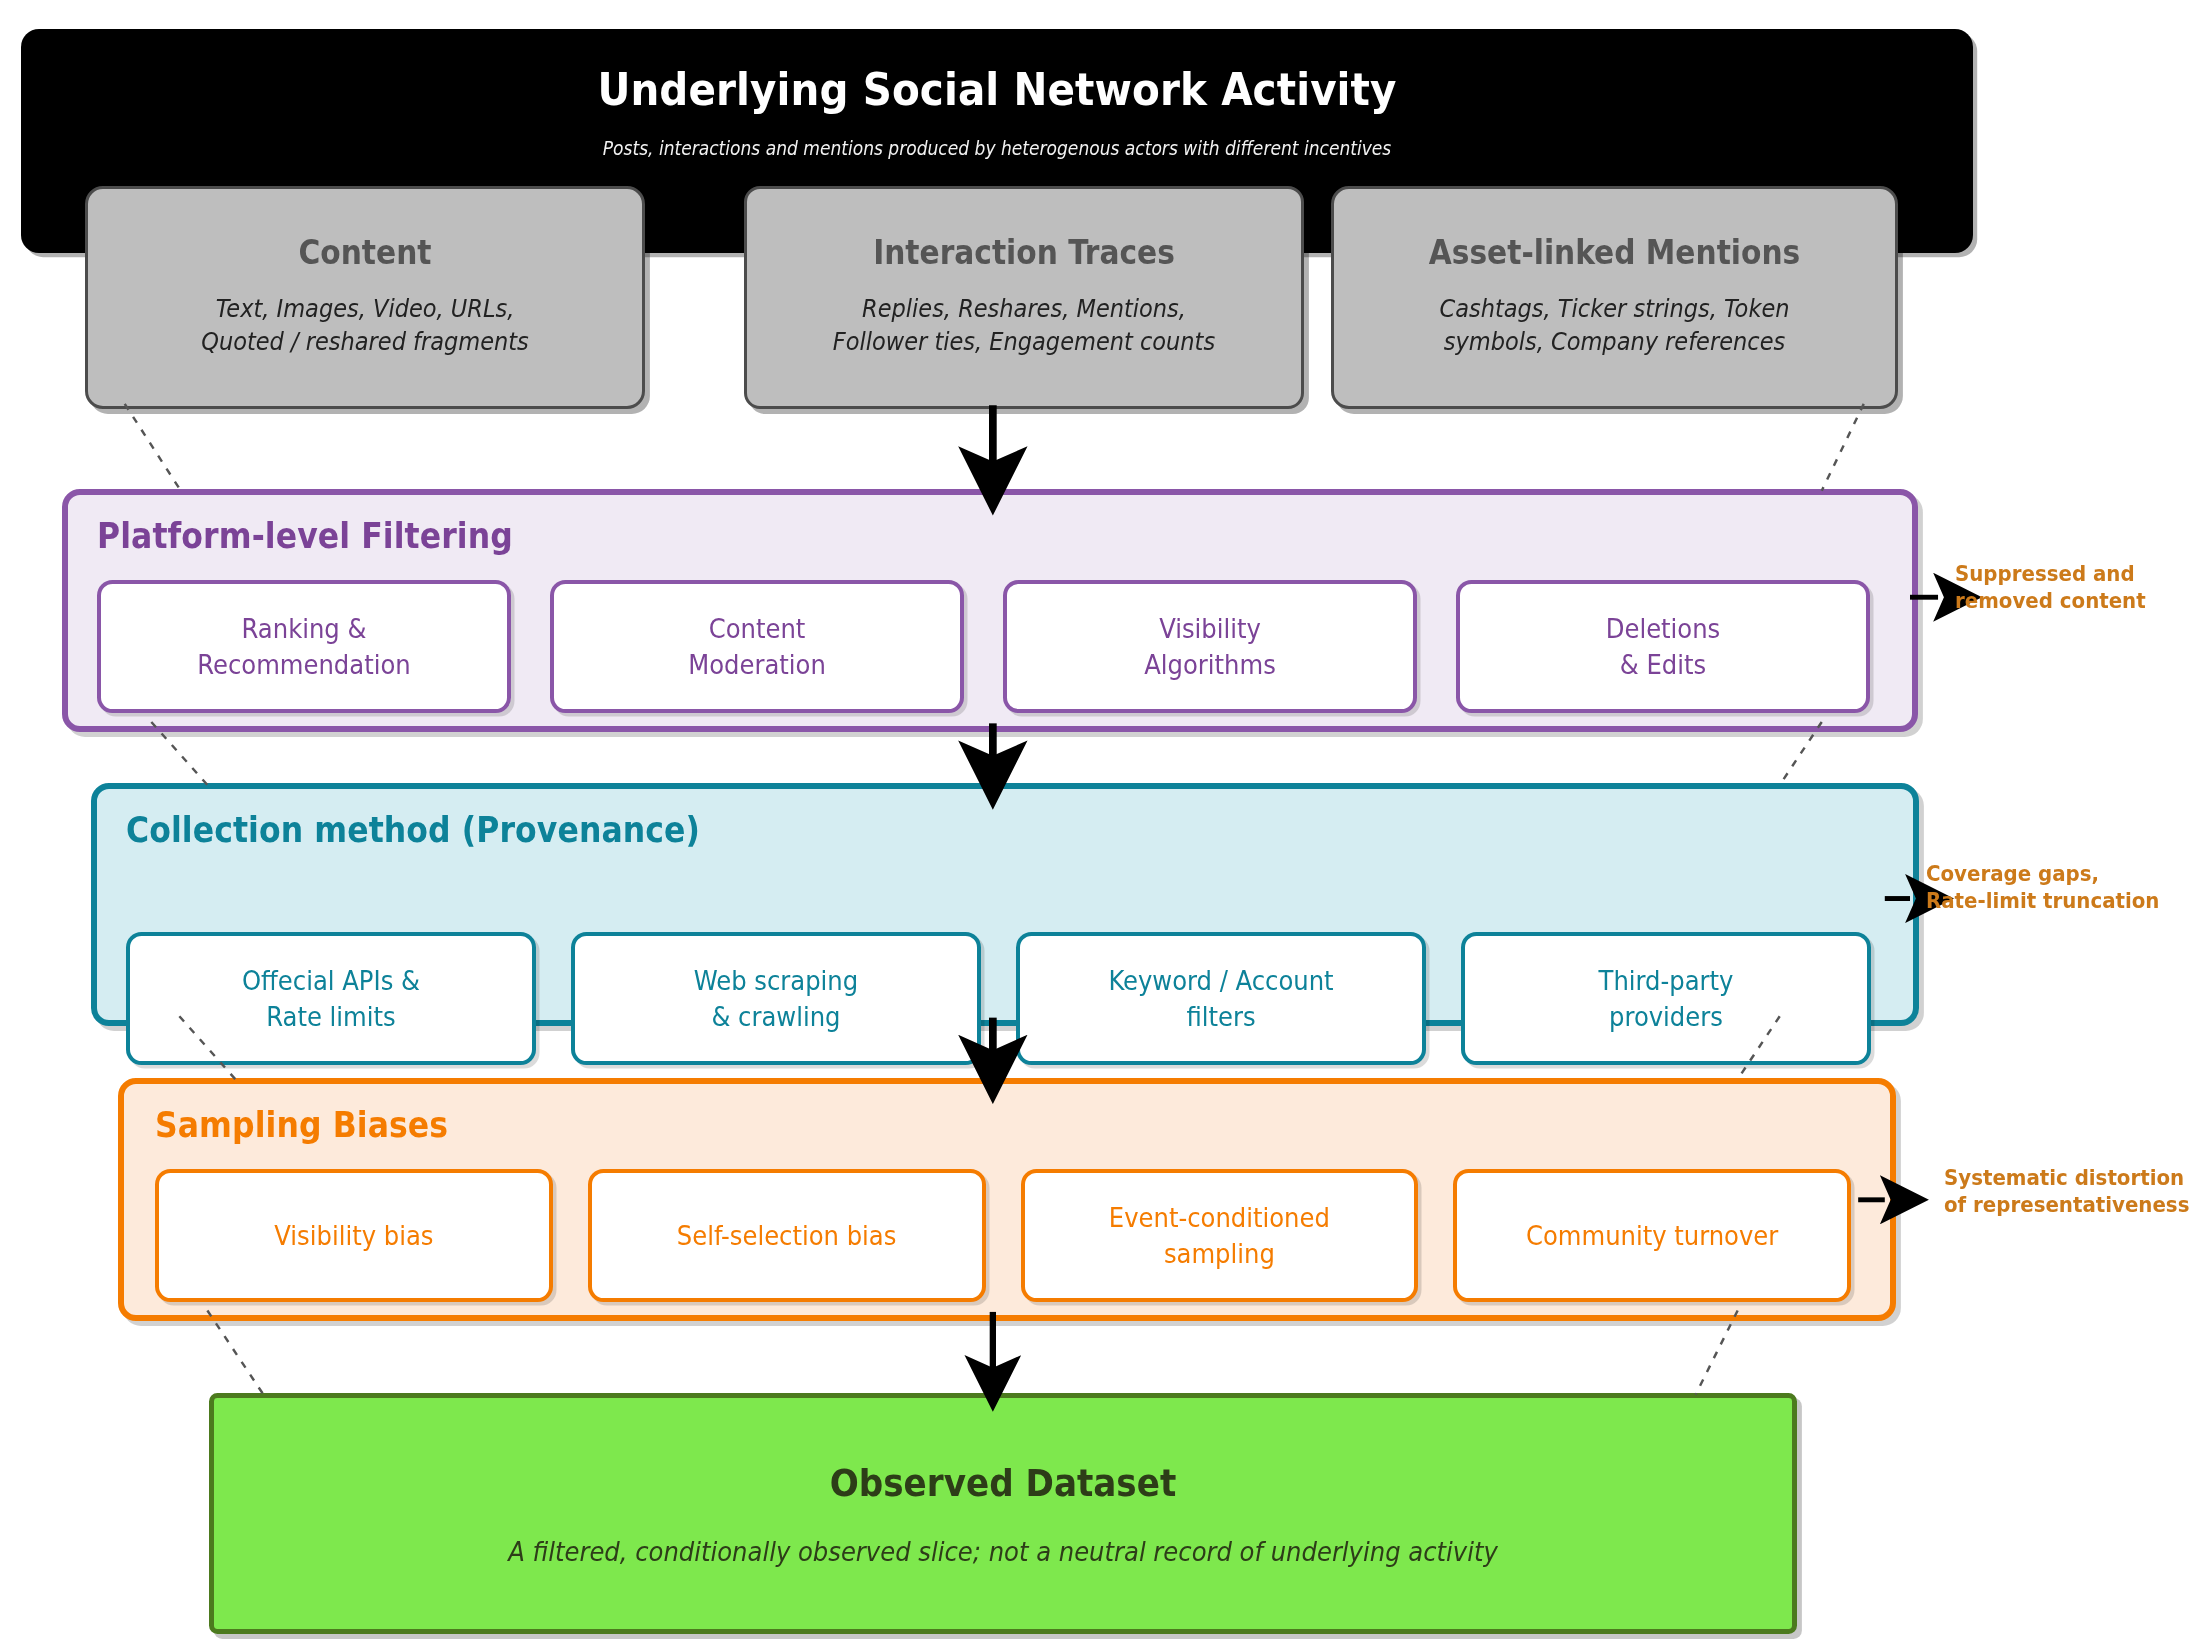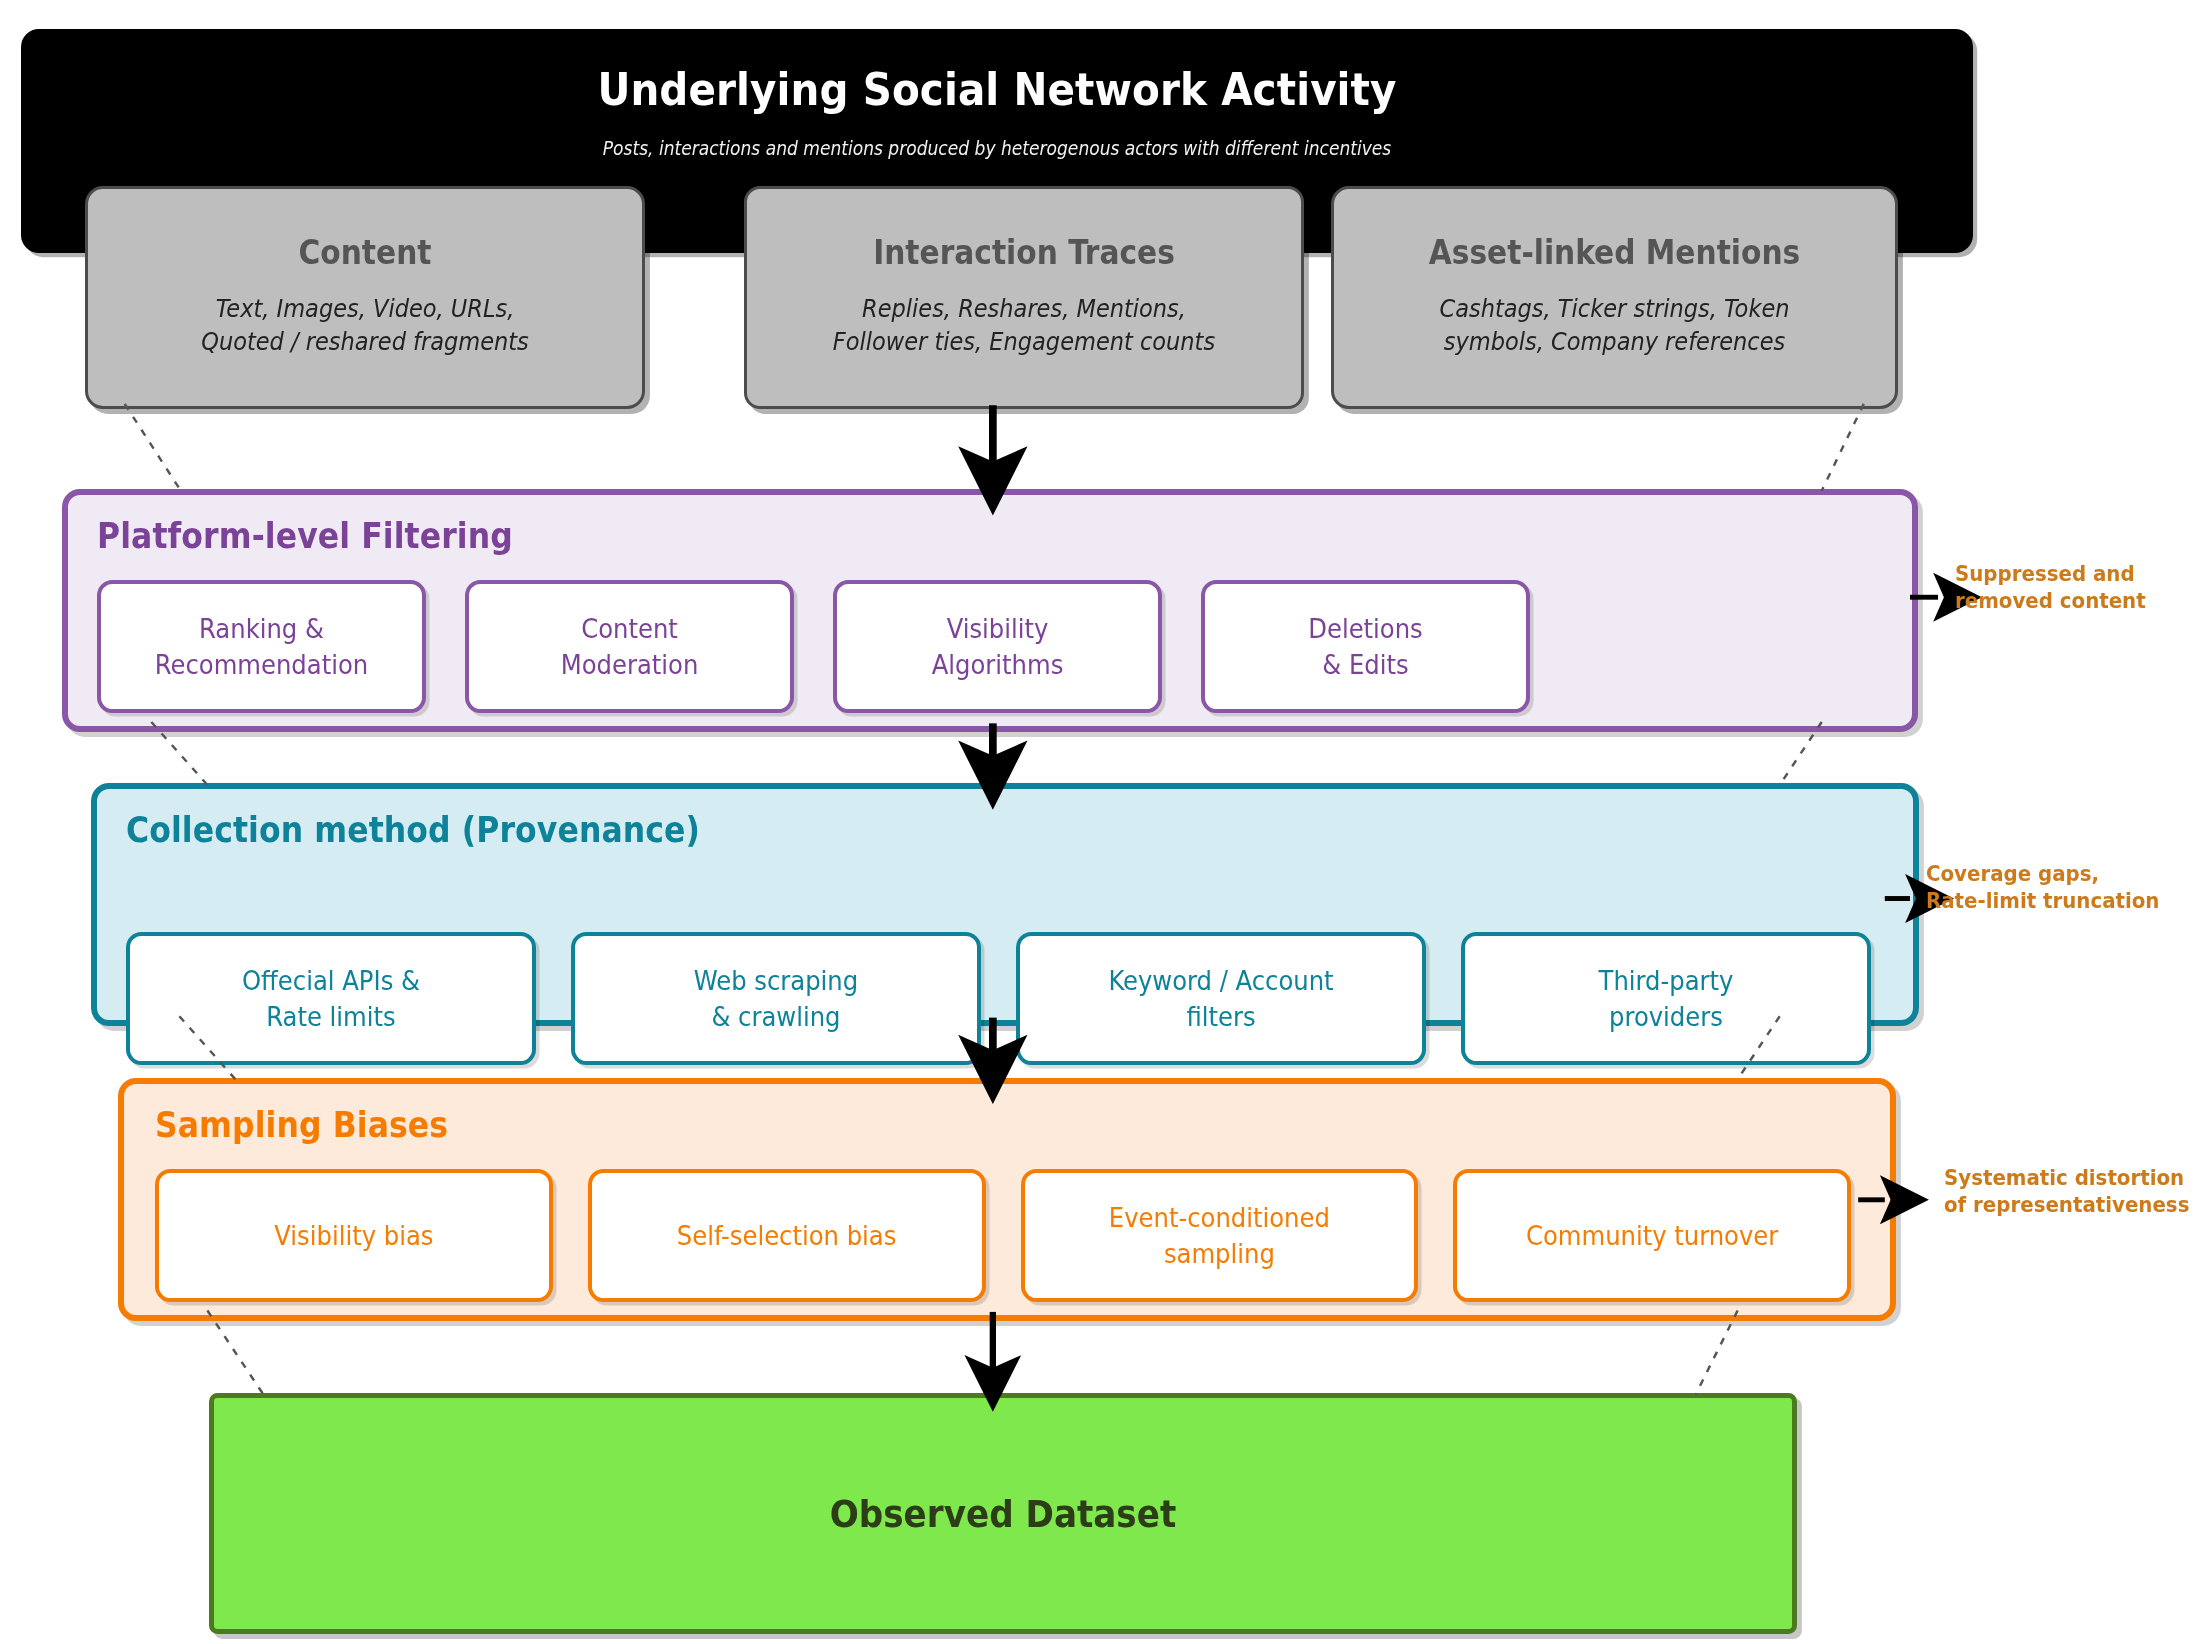--- a/index.html
+++ b/index.html
@@ -53,21 +53,21 @@
     font-size:27px;line-height:1.32;
   }
 
   
   #band-purple{
     left:62px;top:489px;width:1844px;height:231px;
     background:#f0eaf4;border:6.3px solid #8a56a8;
     box-shadow:4.9px 4.9px 0 rgba(0,0,0,0.18);
   }
   #band-purple .band-title{left:29px;top:21px;color:#7b4397;}
-  #band-purple .chips{left:29px;top:85px;width:1433px;gap:39px;}
+  #band-purple .chips{left:29px;top:85px;width:1773px;gap:39px;}
   #band-purple .chip{flex:1;height:125px;border:4.9px solid #8a56a8;color:#7b4397;
     box-shadow:3.5px 3.5px 0 rgba(0,0,0,0.14);}
 
   
   #band-teal{
     left:91px;top:783px;width:1816px;height:231px;
     background:#d5edf2;border:6.3px solid #0d8299;
     box-shadow:4.9px 4.9px 0 rgba(0,0,0,0.18);
   }
   #band-teal .band-title{left:29px;top:21px;color:#0d8299;}
@@ -157,20 +157,21 @@
     <div class="chips">
       <div class="chip">Visibility bias</div>
       <div class="chip">Self-selection bias</div>
       <div class="chip">Event-conditioned<br>sampling</div>
       <div class="chip">Community turnover</div>
     </div>
   </div>
 
   <div id="band-green">
     <div class="green-title">Observed Dataset</div>
+    <div class="green-sub">A filtered, conditionally observed slice; not a neutral record of underlying activity</div>
   </div>
 
   <div class="side" id="side0">Suppressed and<br>removed content</div>
   <div class="side" id="side1">Coverage gaps,<br>Rate-limit truncation</div>
   <div class="side" id="side2">Systematic distortion<br>of representativeness</div>
 
   <svg class="overlay" viewBox="0 0 3147 2347">
     <defs>
       <marker id="ah" markerWidth="9" markerHeight="9" refX="3.6" refY="4.5" orient="auto" markerUnits="strokeWidth">
         <path d="M0,0 L9,4.5 L0,9 L2,4.5 Z" fill="#000000"></path>

